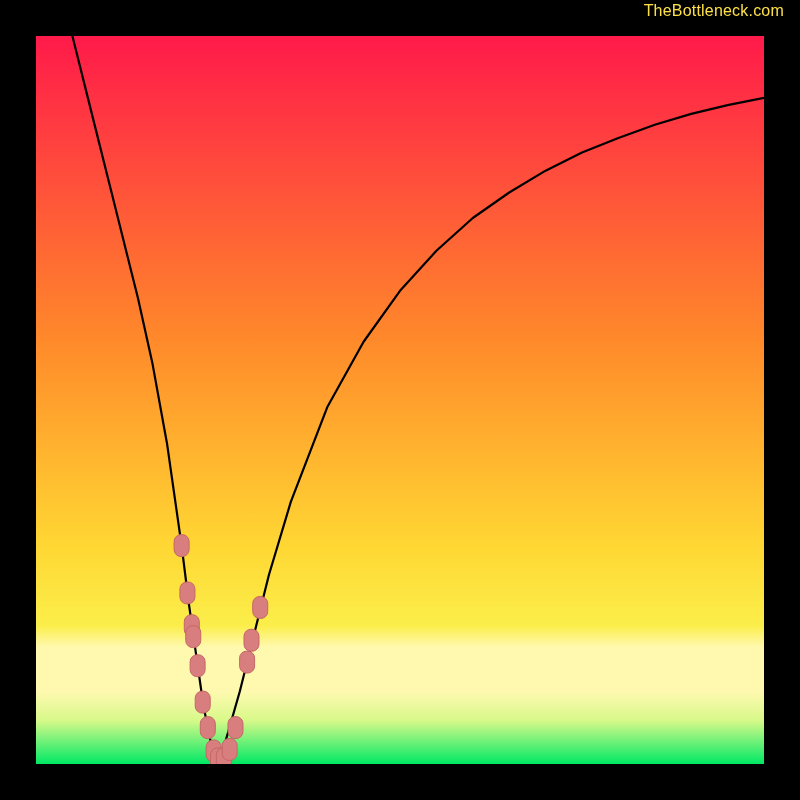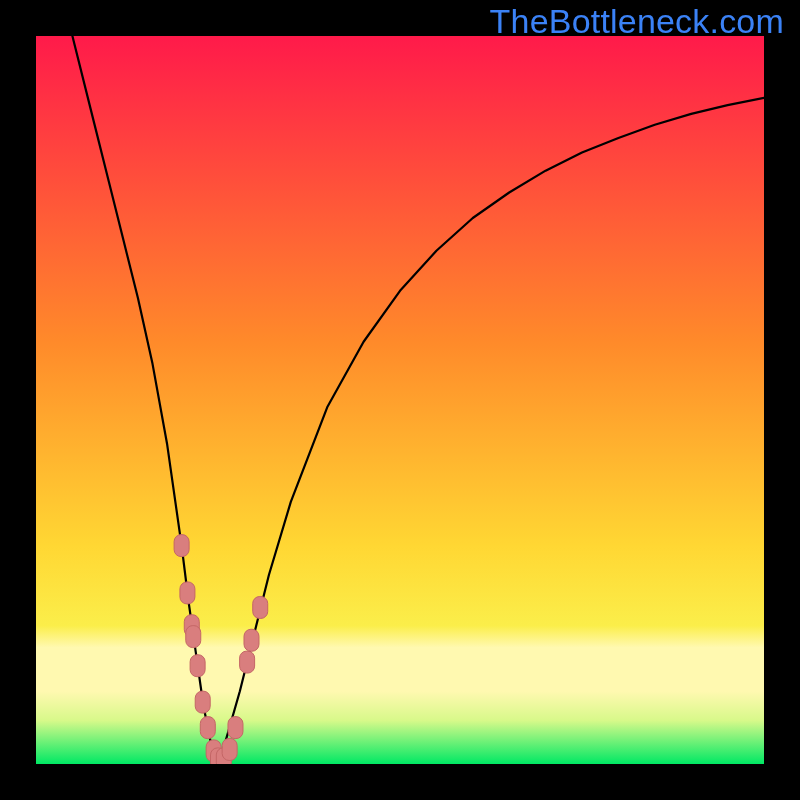--- a/index.html
+++ b/index.html
@@ -16,22 +16,22 @@
     left: 0;
     top: 0;
     width: 800px;
     height: 800px;
     background: #000000;
   }
   .watermark {
     position: absolute;
     top: 2px;
     right: 16px;
-    color: #3b82f6;
-    font-size: 34px;
+    color: #fde047;
+    font-size: 16px;
     font-weight: 500;
     letter-spacing: 0.2px;
     user-select: none;
     white-space: nowrap;
   }
   .plot-wrap {
     position: absolute;
     left: 36px;
     top: 36px;
     width: 728px;

